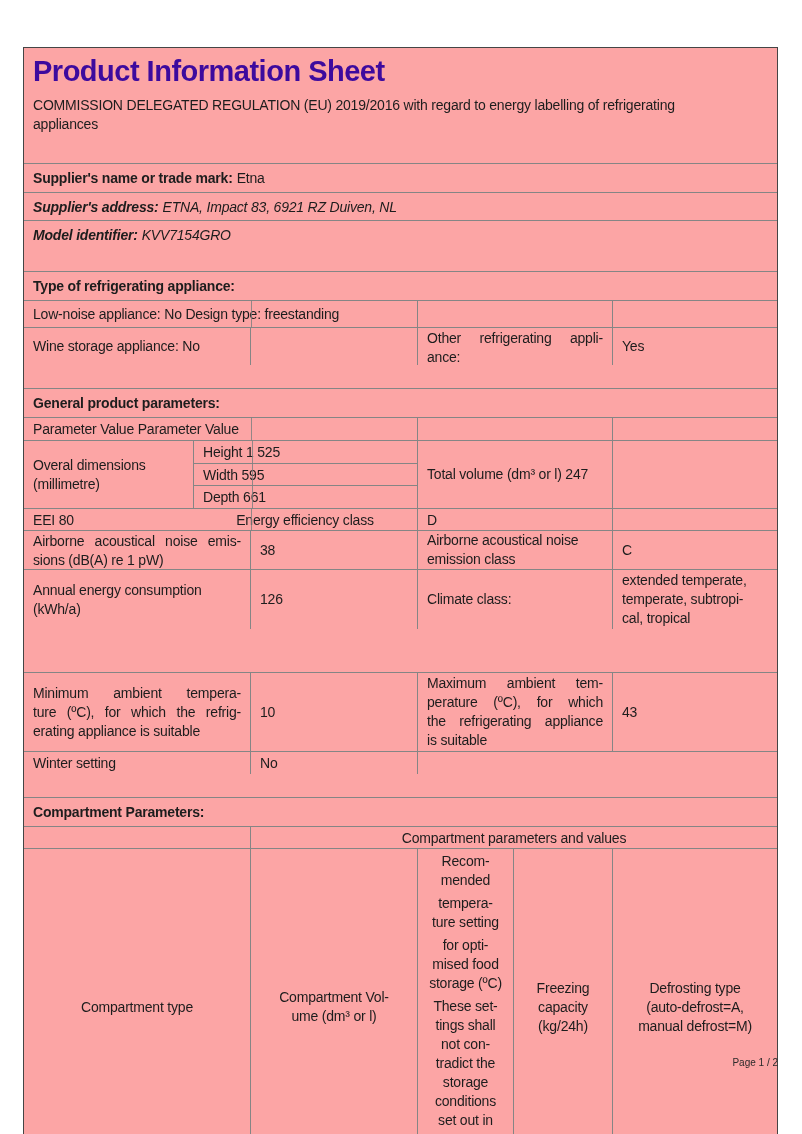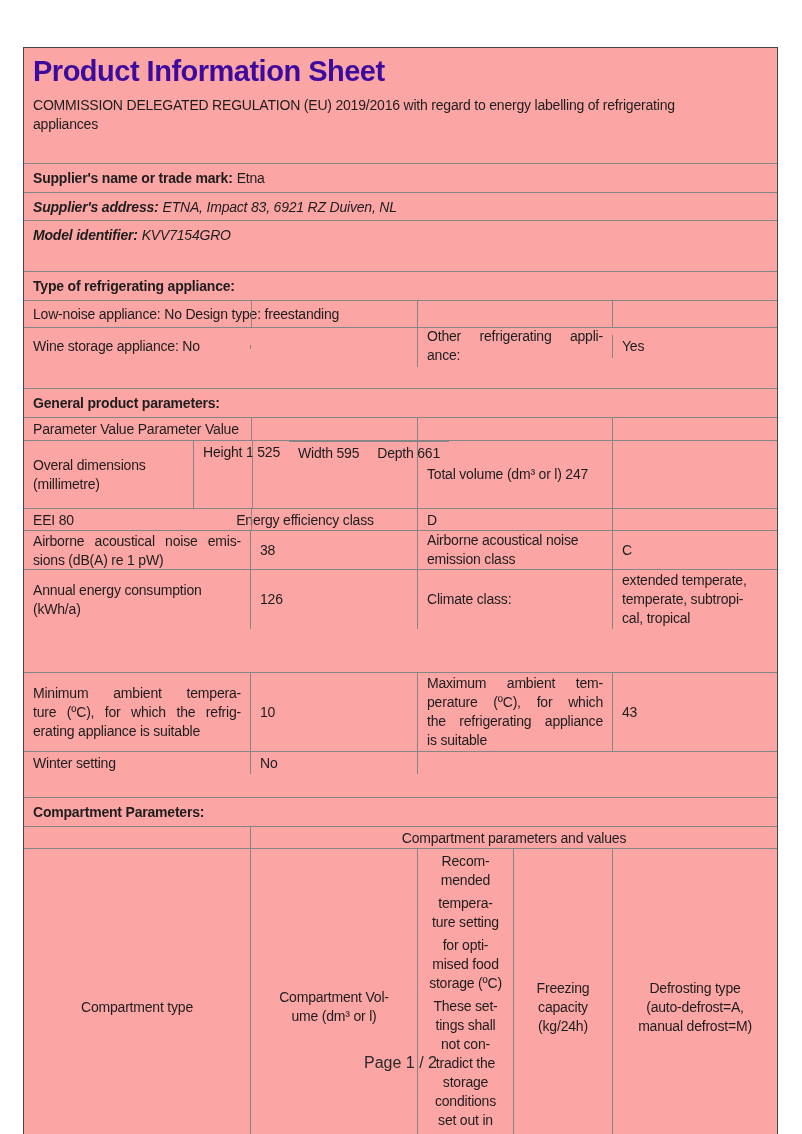--- a/index.html
+++ b/index.html
@@ -23,50 +23,50 @@
   .r{display:flex;align-items:stretch;}
   .r + .r{border-top:1px solid var(--bi);}
   .c{padding:2px 9px;position:relative;overflow:visible;}
   .c + .c{border-left:1px solid var(--bi);}
   .cf{flex:1;}
   .w393{width:393px;flex:none;} .w195{width:195px;flex:none;}
   .w226{width:226px;flex:none;} .w167{width:167px;flex:none;}
   .w169{width:169px;flex:none;} .w224{width:224px;flex:none;}
   .w96{width:96px;flex:none;}  .w99{width:99px;flex:none;}
   .h92{height:92px;} .h29{height:29px;margin-top:23px;} .h28{height:28px;font-style:italic;} .h27{height:27px;}
-  .h38{height:38px;align-items:center;} .h23{height:23px;} .h22{height:22px;} .h68{height:68px;}
+  .h38{height:38px;} .h23{height:23px;} .h22{height:22px;} .h68{height:68px;}
   .h39{height:39px;} .h60{height:60px;} .h79{height:79px;margin-top:43px;} .h317{height:317px;}
   .b{font-weight:bold;}
   .pt{padding-top:5px;}
   .pt2{padding-top:2px;}
   .vc{display:flex;flex-direction:column;justify-content:center;}
   .lines div{white-space:nowrap;}
   .just div{text-align:justify;text-align-last:justify;}
   .just div:last-child{text-align-last:auto;}
   .ctr{text-align:center;}
   .ctrlines div{text-align:center;white-space:nowrap;}
   .title{
     font-weight:bold;font-size:29px;line-height:33px;letter-spacing:-0.5px;
     color:var(--title-color);padding:7px 9px 4px 9px;
   }
   .sub{padding:4px 9px 0 9px;}
   .stray::after{
     content:"";position:absolute;top:-1px;bottom:-1px;left:var(--sx);
     width:1px;background:rgba(128,128,128,0.85);pointer-events:none;
   }
-  .subcol{padding:0;display:flex;flex-direction:row;}
+  .subcol{padding:0;display:flex;flex-direction:column;}
   .subcol .srow{height:22px;padding:2px 9px;white-space:nowrap;}
   .subcol .srow + .srow{border-top:1px solid var(--bi);}
   .eei-l{position:absolute;left:9px;top:2px;white-space:nowrap;}
   .eei-c{position:absolute;left:169px;top:2px;width:224px;text-align:center;white-space:nowrap;}
   .tempcol{padding-top:3px;}
   .tempcol .grp + .grp{margin-top:4px;}
   .footer{
     position:absolute;left:23px;top:1057px;width:755px;
-    text-align:center;font-size:16px;line-height:12px;letter-spacing:0;color:#2a2a2a;
+    text-align:right;font-size:10px;line-height:12px;letter-spacing:0;color:#2a2a2a;
   }
   .gap{display:inline-block;width:4px;}
 </style>
 </head>
 <body>
 
 <div class="sheet">
 
   <div class="r h92">
     <div class="c cf" style="padding:0;">

